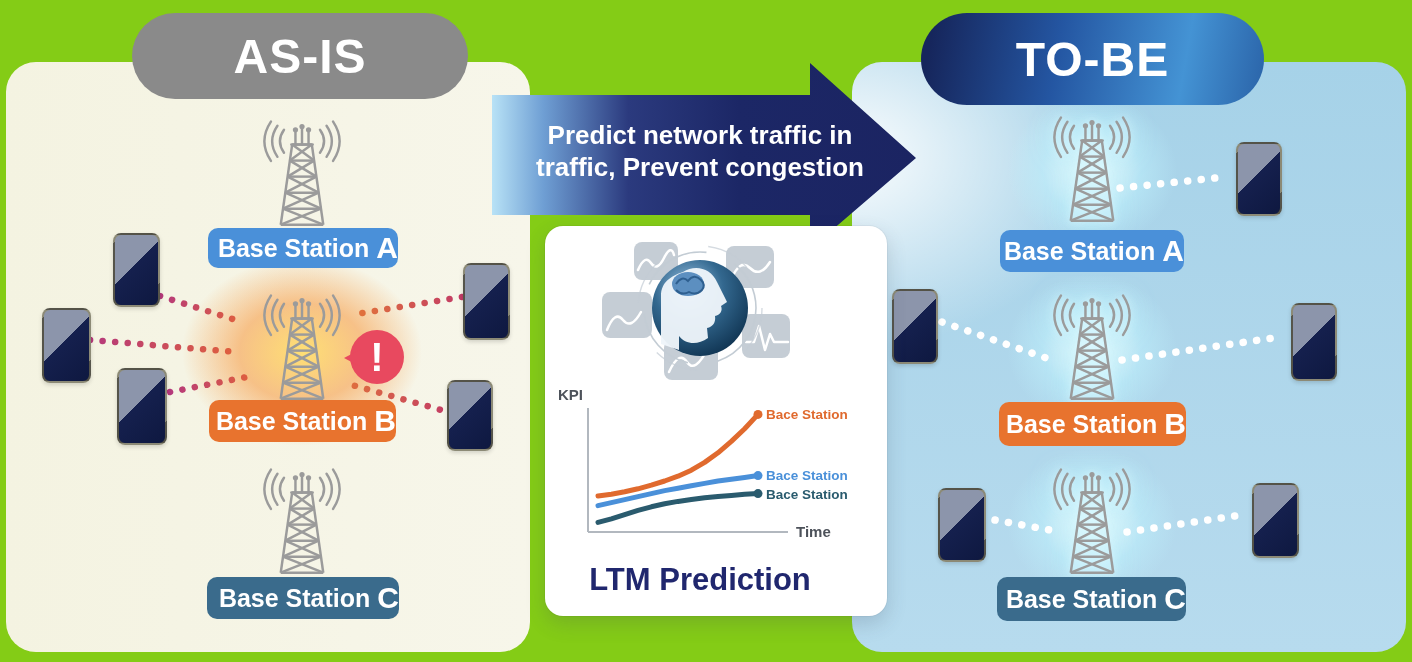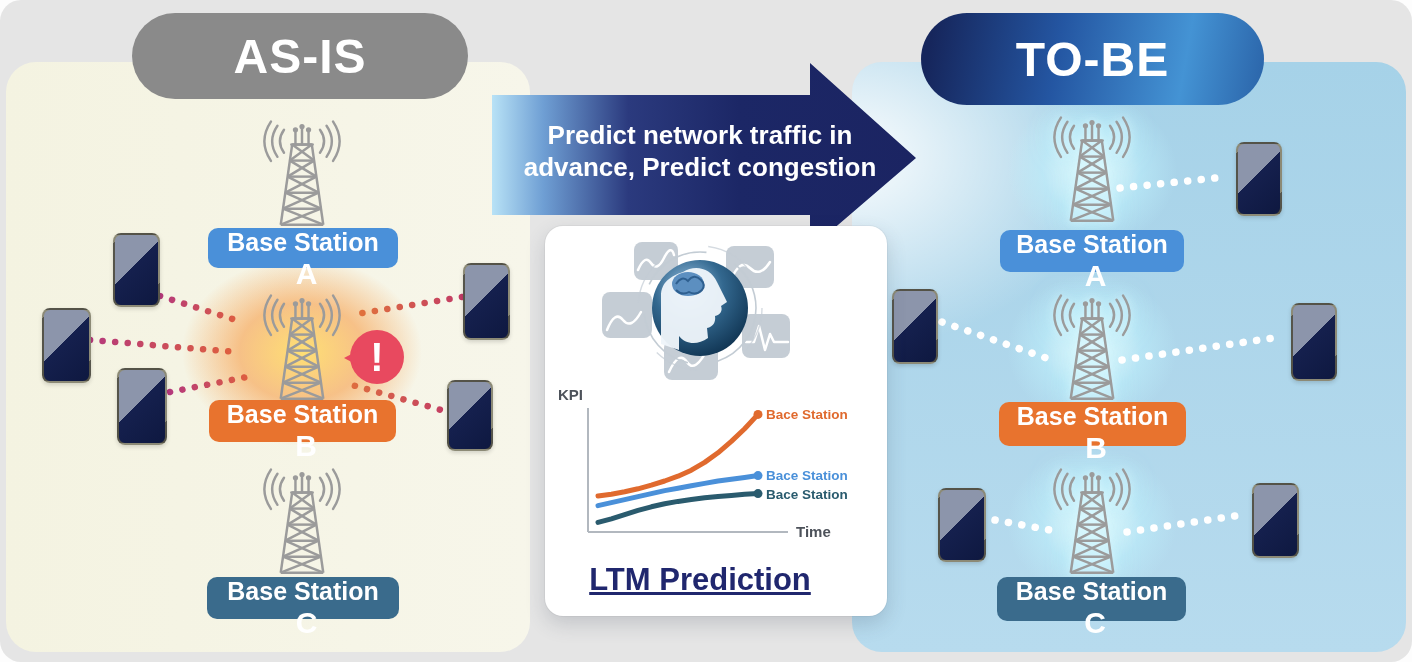--- a/index.html
+++ b/index.html
@@ -1,17 +1,17 @@
 <!DOCTYPE html>
 <html style="--as-is-pill: #8a8a8a; --to-be-navy: #16265c; --to-be-blue: #4493d4; --station-a: #4a90d9; --station-b: #e8732e; --station-c: #3a6b8c; --alert-red: #e8495f; --arrow-navy: #1c2766; --series-a: #4a90d9; --series-b: #e06a2e; --series-c: #2a5b6e; --title-navy: #20276e;"><head>
 <meta charset="utf-8">
 <style>
   html,body{margin:0;padding:0;background:#fdfdfd;}
-  #stage{position:relative;width:1412px;height:662px;background:#e5e5e5;overflow:hidden;
-         font-family:"Liberation Sans",sans-serif;border-radius:21px;}
+  #stage{position:relative;width:1412px;height:662px;background:#84cc16;overflow:hidden;
+         font-family:"Liberation Sans",sans-serif;}
   .abs{position:absolute;}
 
   
   .panel{position:absolute;top:62px;height:590px;border-radius:30px;z-index:1;}
   #panel-as-is{left:6px;width:524px;background:linear-gradient(90deg,#f4f3e1, #f7f6ea);}
   #panel-to-be{left:852px;width:554px;
     background:radial-gradient(ellipse 420px 320px at 0% 16%, rgba(255,255,255,.95) 0%, rgba(255,255,255,0) 60%),
                linear-gradient(180deg,#a6d2e8,#b7dbee);}
 
   
@@ -25,22 +25,22 @@
   .glow{position:absolute;z-index:2;border-radius:50%;pointer-events:none;}
   #glow-b{left:182px;top:258px;width:240px;height:188px;
     background:radial-gradient(closest-side, rgba(255,222,110,.95), rgba(247,158,72,.6) 52%, rgba(247,158,72,0) 100%);}
   .halo{background:radial-gradient(closest-side, rgba(238,255,255,.95), rgba(190,240,252,.55) 58%, rgba(190,240,252,0) 100%);}
 
   
   .tower{position:absolute;width:100px;height:108px;z-index:3;}
   .tower.glowing{filter:drop-shadow(0 0 5px rgba(225,250,255,.95)) drop-shadow(0 0 12px rgba(185,238,250,.85));}
 
   
-  .station-label{position:absolute;z-index:6;display:flex;align-items:center;justify-content:space-between;
-     color:#fff;font-weight:bold;font-size:25px;border-radius:10px;white-space:nowrap;flex-direction:column;}
+  .station-label{position:absolute;z-index:6;display:flex;align-items:center;justify-content:flex-end;
+     color:#fff;font-weight:bold;font-size:25px;border-radius:10px;white-space:nowrap;}
   .lbl-letter{font-size:30px;font-weight:bold;margin-left:7px;}
   .bg-a{background:var(--station-a);}
   .bg-b{background:var(--station-b);}
   .bg-c{background:var(--station-c);}
 
   
   .phone{position:absolute;z-index:5;border-radius:8px;border:2px solid rgba(140,130,75,.55);
      background:linear-gradient(135deg,#8c95ab 0%, #8c95ab 44%, #15204e 44%, #0e1840 100%);
      box-shadow:0 2px 4px rgba(0,0,0,.15);}
 
@@ -55,21 +55,21 @@
   #arrow{left:492px;top:63px;width:426px;height:186px;z-index:7;
      background:linear-gradient(90deg,#b8e2f6 0%, #6f9fd4 12%, #2b3a7e 32%, var(--arrow-navy) 58%, #1b2462 100%);
      clip-path:polygon(0 32px,318px 32px,318px 0,424px 95px,318px 186px,318px 152px,0 152px);}
   #arrow-text{left:24px;top:57px;width:368px;text-align:center;color:#fff;
      font-weight:bold;font-size:26px;line-height:1.22;}
 
   
   #card{left:545px;top:226px;width:342px;height:390px;background:#fff;border-radius:18px;z-index:7;
      box-shadow:0 8px 20px rgba(60,70,90,.20), 0 0 0 1px rgba(0,0,0,.04);}
   #ltm-title{left:0;top:336px;width:310px;text-align:center;color:var(--title-navy);
-     font-size:31px;font-weight:bold;text-decoration:underline;}
+     font-size:31px;font-weight:bold;}
 
   
   .axis{stroke:#b2b8bf;stroke-width:2;fill:none;}
   .axis-label{fill:#4d525a;font-size:15px;font-weight:600;font-family:"Liberation Sans",sans-serif;}
   .series-line{fill:none;stroke-width:5;stroke-linecap:round;stroke-linejoin:round;}
   .legend{font-size:13.5px;font-weight:600;font-family:"Liberation Sans",sans-serif;}
   .legend .big{font-size:16px;font-weight:bold;}
   .leg-a{fill:var(--series-a);}
   .leg-b{fill:var(--series-b);}
   .leg-c{fill:var(--series-c);}
@@ -239,21 +239,21 @@
     <span class="lbl-letter">C</span>
   </div>
 
   <div id="alert-bubble" class="abs">
     <span>!</span>
   </div>
 
   <div id="arrow" class="abs">
     <div id="arrow-text" class="abs">
       <div>Predict network traffic in</div>
-      <div>advance, Predict congestion</div>
+      <div>traffic, Prevent congestion</div>
     </div>
   </div>
 
   <div id="card" class="abs">
     <svg class="abs" style="left:5px;top:6px" width="300" height="152" viewBox="0 0 300 152">
       <g>
         <rect class="brain-tile" x="84" y="10" width="44" height="38" rx="8"></rect>
         <rect class="brain-tile" x="176" y="14" width="48" height="42" rx="8"></rect>
         <rect class="brain-tile" x="52" y="60" width="50" height="46" rx="8"></rect>
         <rect class="brain-tile" x="192" y="82" width="48" height="44" rx="8"></rect>

